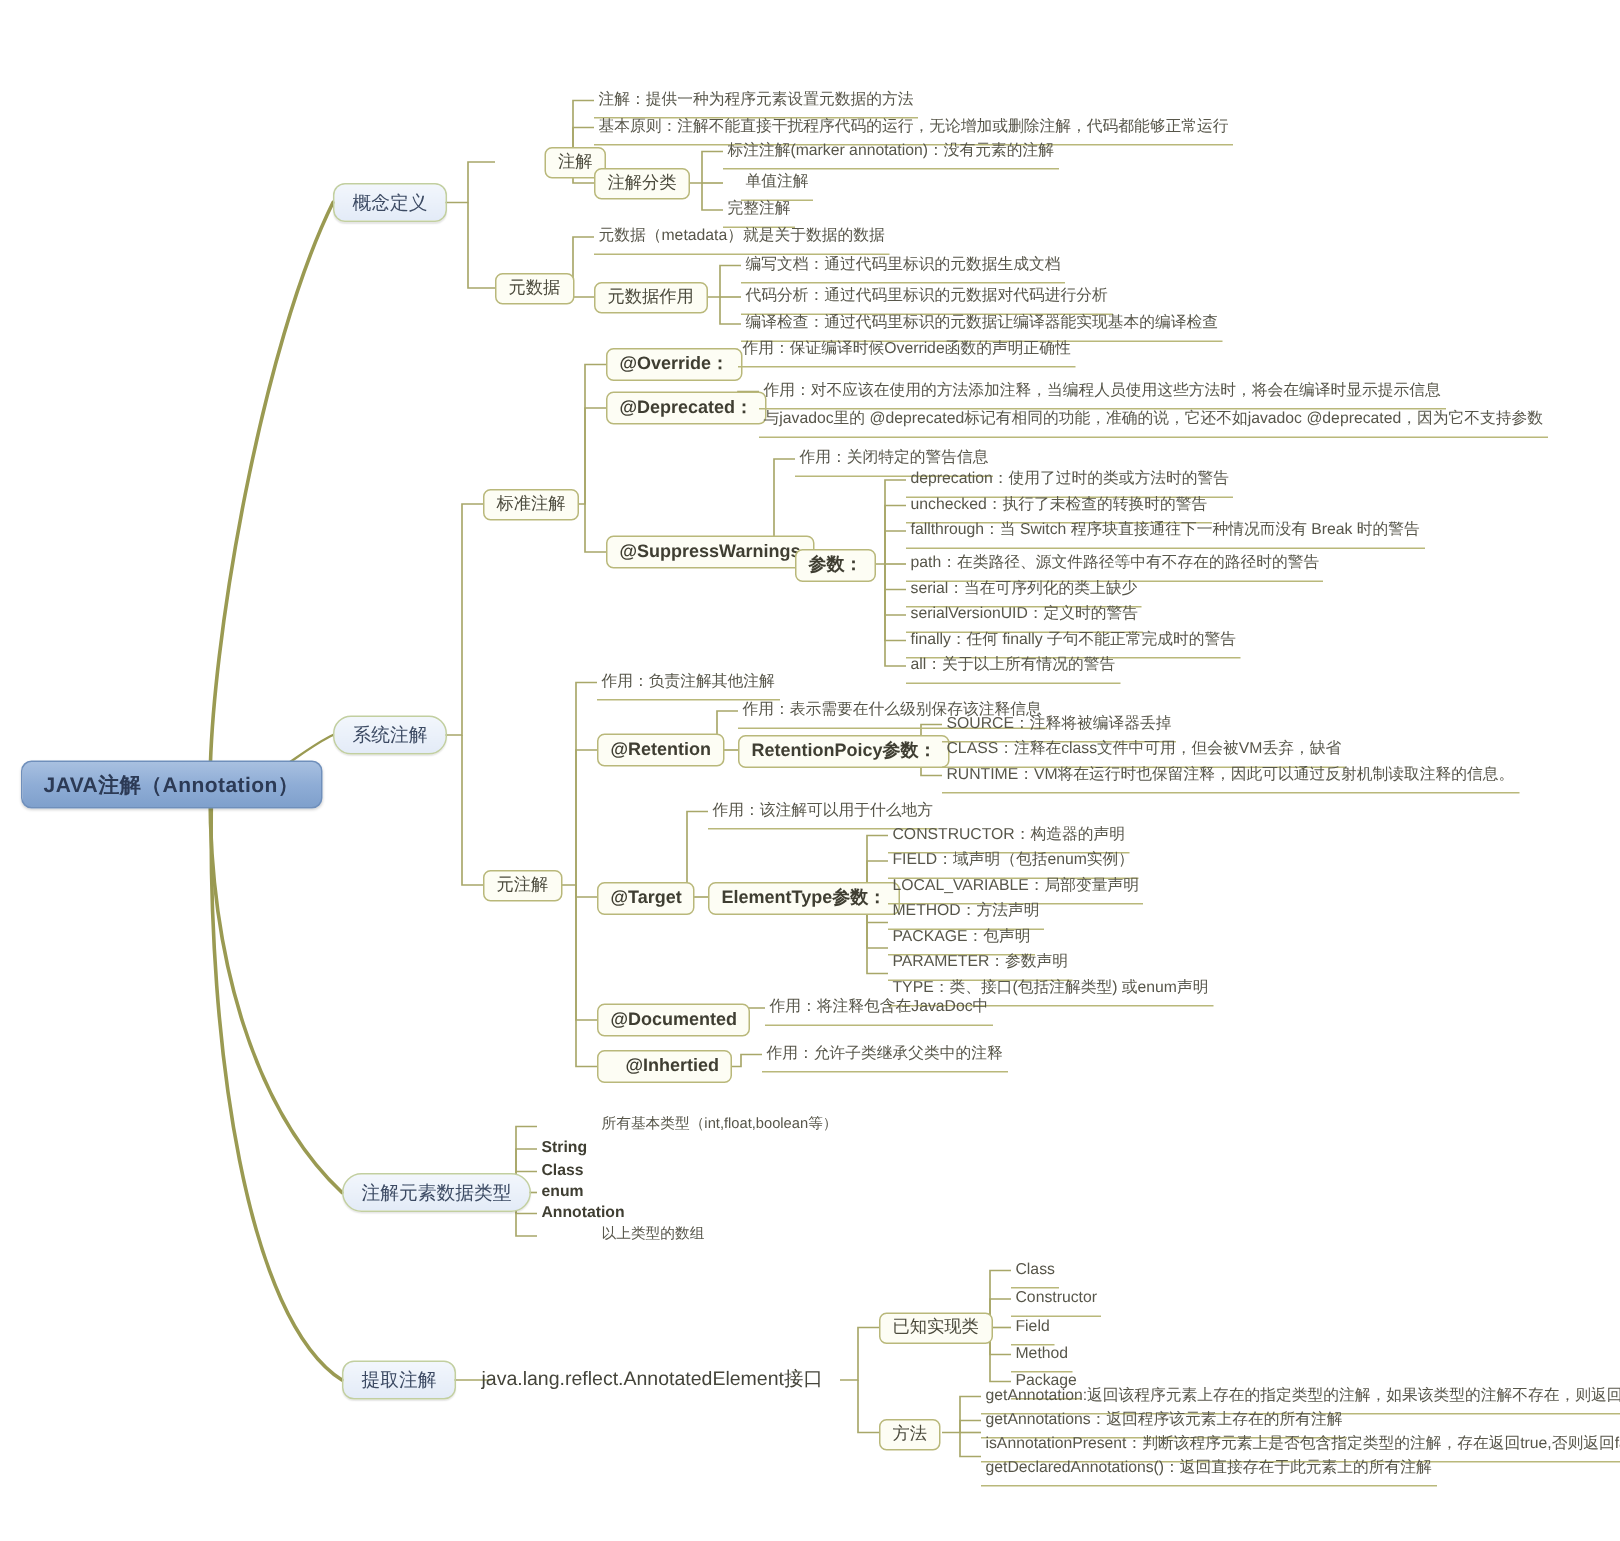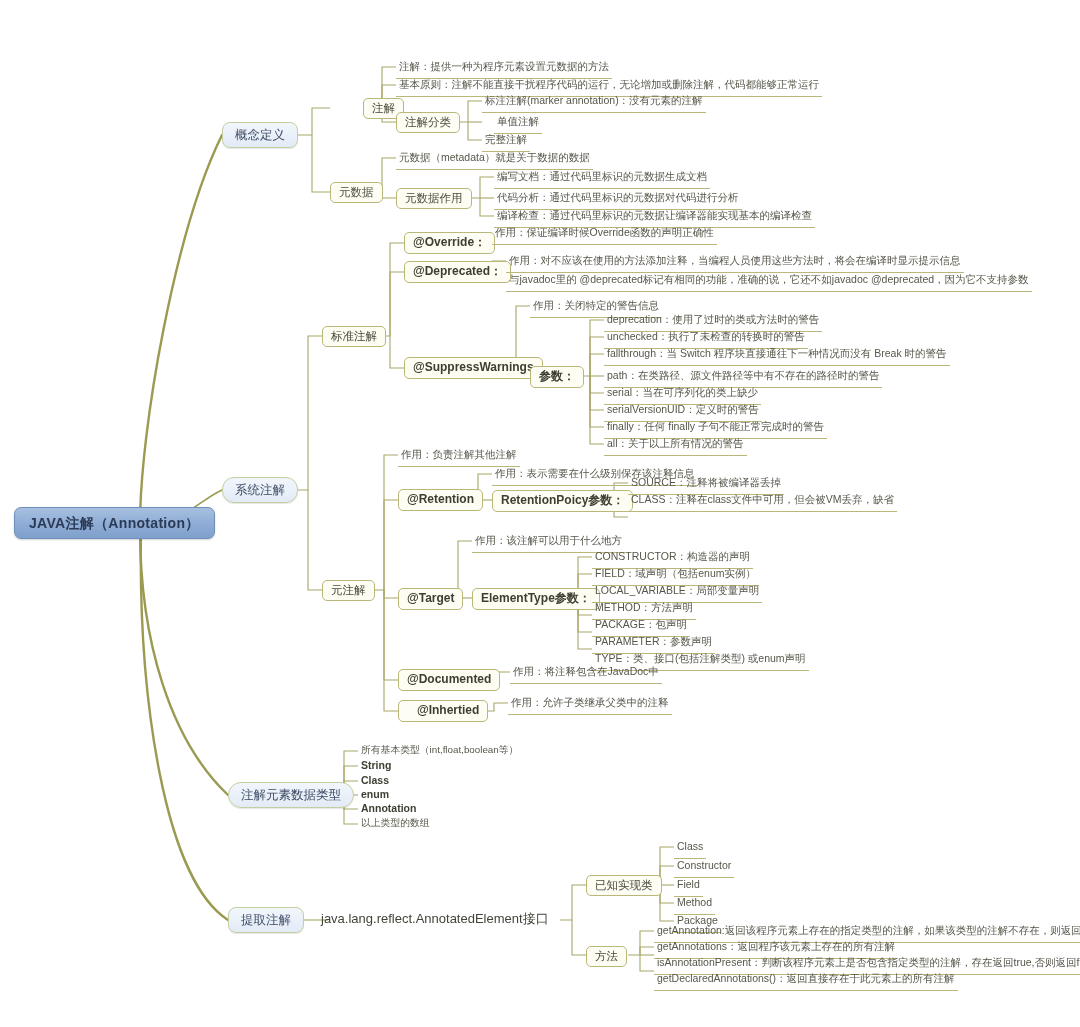--- a/index.html
+++ b/index.html
@@ -58,21 +58,21 @@
 
   
   .leaf {
     font-size:10.5px;
     color:#57564a;
     border-bottom:1px solid #b9b87a;
     padding:1px 3px 6px 3px;
   }
   .leaf.bold { font-weight:bold; color:#3f3e32; }
   .leaf.plain { border-bottom:none; }
-  .leaf.sm { font-size:9.8px; }
+  .leaf.sm { font-size:9.8px;margin-left:40px; }
   .leaf.lg { font-size:13px; color:#44443a; }
 </style>
 </head>
 <body>
 
 <div id="canvas">
 
   <svg id="edges" viewBox="0 0 1080 1027">
     <g fill="none" stroke="#9a9a52" stroke-width="1.6" stroke-linecap="round">
 
@@ -232,20 +232,21 @@
   <div class="node leaf" style="left:604px; top:436px;">all：关于以上所有情况的警告</div>
 
   <div class="node b2" style="left:322px; top:580px;text-align:right;">元注解</div>
   <div class="node leaf" style="left:398px; top:447px;">作用：负责注解其他注解</div>
 
   <div class="node b2 bold" style="left:398px; top:489px;">@Retention</div>
   <div class="node leaf" style="left:492px; top:466px;">作用：表示需要在什么级别保存该注释信息</div>
   <div class="node b2 bold" style="left:492px; top:490px;">RetentionPoicy参数：</div>
   <div class="node leaf" style="left:628px; top:475px;">SOURCE：注释将被编译器丢掉</div>
   <div class="node leaf" style="left:628px; top:492px;">CLASS：注释在class文件中可用，但会被VM丢弃，缺省</div>
+  <div class="node leaf" style="left:628px; top:509px;">RUNTIME：VM将在运行时也保留注释，因此可以通过反射机制读取注释的信息。</div>
 
   <div class="node b2 bold" style="left:398px; top:588px;">@Target</div>
   <div class="node leaf" style="left:472px; top:533px;">作用：该注解可以用于什么地方</div>
   <div class="node b2 bold" style="left:472px; top:588px;">ElementType参数：</div>
   <div class="node leaf" style="left:592px; top:549px;">CONSTRUCTOR：构造器的声明</div>
   <div class="node leaf" style="left:592px; top:566px;">FIELD：域声明（包括enum实例）</div>
   <div class="node leaf" style="left:592px; top:583px;">LOCAL_VARIABLE：局部变量声明</div>
   <div class="node leaf" style="left:592px; top:600px;">METHOD：方法声明</div>
   <div class="node leaf" style="left:592px; top:617px;">PACKAGE：包声明</div>
   <div class="node leaf" style="left:592px; top:634px;">PARAMETER：参数声明</div>

